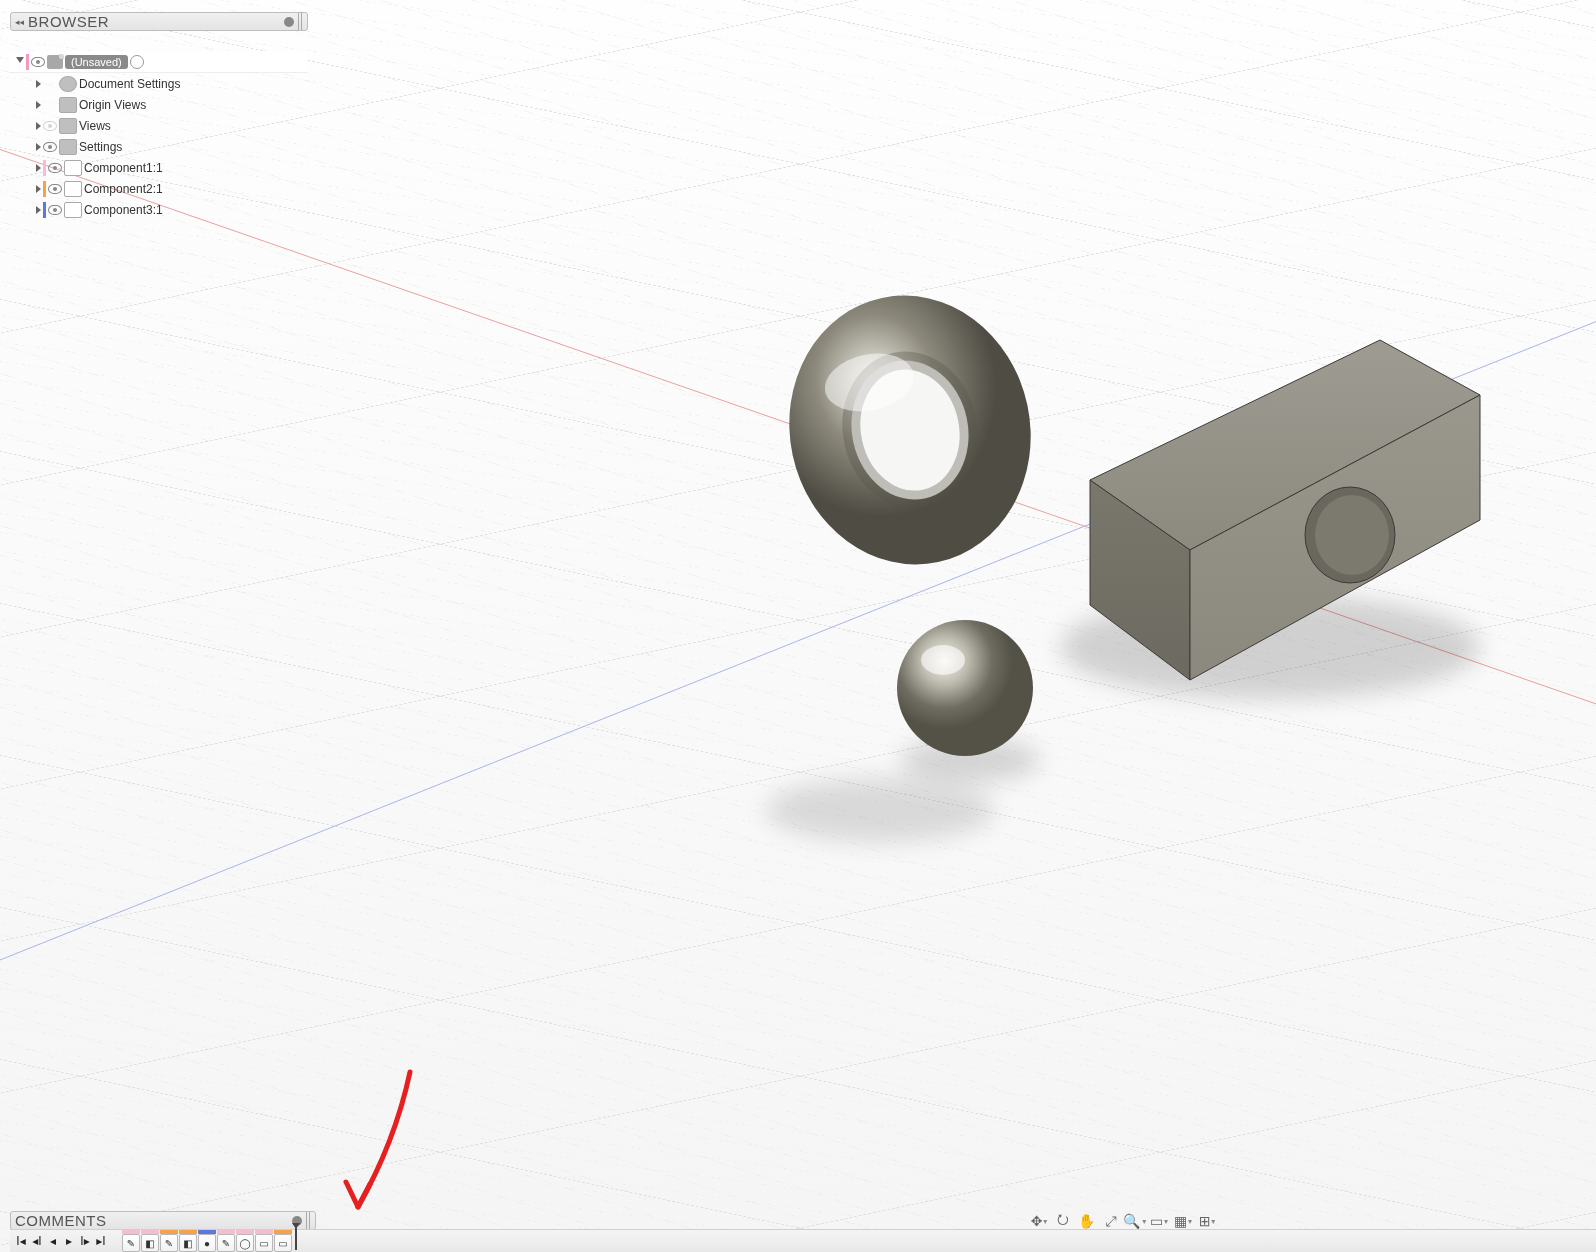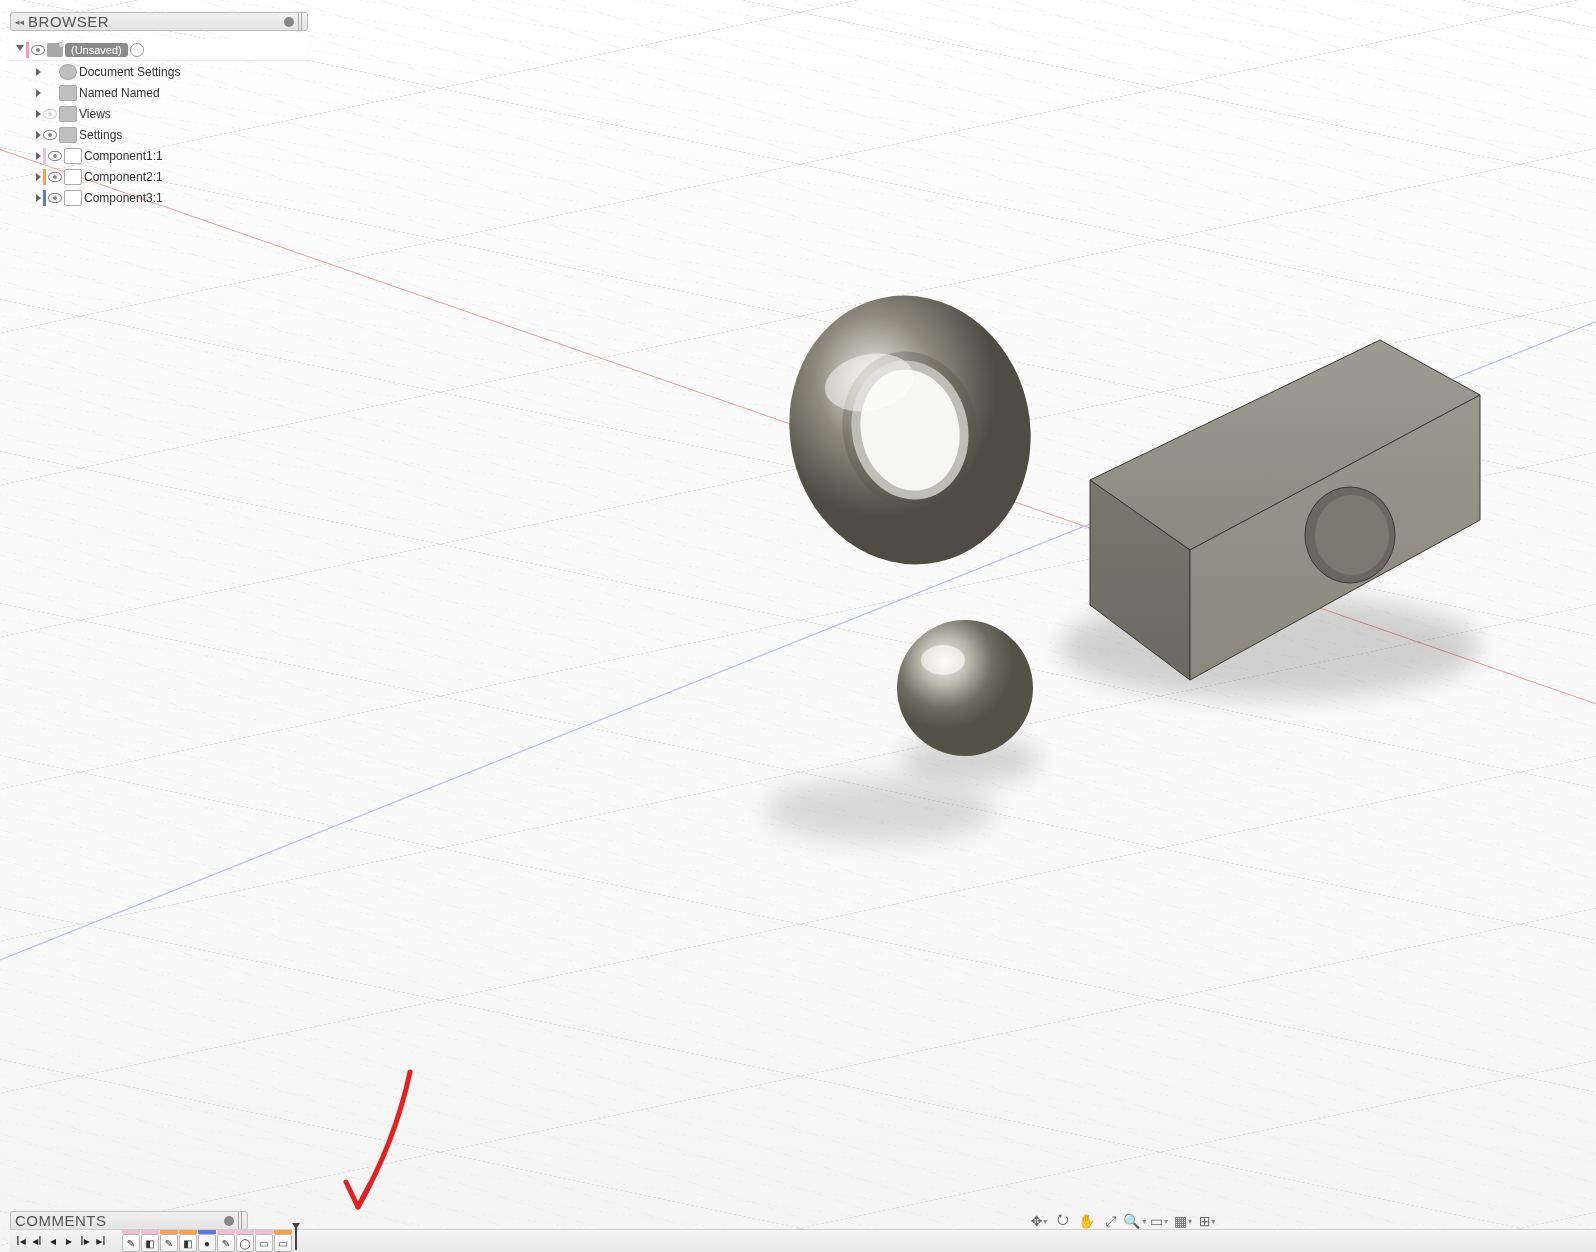--- a/index.html
+++ b/index.html
@@ -1,39 +1,39 @@
 <!DOCTYPE html>
 <html><head>
 <meta charset="utf-8">
 <style>
 html,body{margin:0;padding:0;width:1596px;height:1252px;font-family:Arial,Helvetica,sans-serif;font-size:12px;color:#333;background:#fbfbfb;overflow:hidden}
 .canvas{position:absolute;inset:0;background:linear-gradient(to bottom,#fefefe,#f5f5f5)}
 .browser-panel{position:absolute;left:10px;top:12px;width:298px;background:transparent}
 .panel-header{display:flex;align-items:center;height:17px;background:linear-gradient(#f0f0f0,#e4e4e4);border:1px solid #bdbdbd;border-radius:3px;padding:0 4px;gap:4px}
 .panel-header .title{flex:1;font-size:15px;color:#555;letter-spacing:.5px}
 .collapse-btn{width:10px;height:10px;border-radius:50%;background:#888;flex:none}
-.tree{margin-top:8px}
+.tree{margin-top:20px}
 .tree-row{display:flex;align-items:center;height:21px;padding-left:6px;gap:2px}
 .tree-row.root{background:#fff;border-bottom:1px solid #eee}
 .tri{width:0;height:0;border-left:5px solid #666;border-top:4px solid transparent;border-bottom:4px solid transparent;cursor:pointer;flex:none}
 .tri.open{border-left:4px solid transparent;border-right:4px solid transparent;border-top:6px solid #666}
 .stripe{width:3px;height:16px;flex:none}
 .eye{width:14px;height:14px;flex:none;position:relative}
 .eye::before{content:"";position:absolute;inset:2px 0;border:1px solid #888;border-radius:50%/60%}
 .eye::after{content:"";position:absolute;left:5px;top:5px;width:4px;height:4px;background:#888;border-radius:50%}
 .eye.dim{opacity:.35}
 .node-icon{width:16px;height:14px;flex:none;background:#c8c8c8;border:1px solid #aaa;border-radius:2px}
 .node-icon.folder{background:#bfbfbf}
 .node-icon.gear{background:#bfbfbf;border-radius:50%}
 .node-icon.cube{background:#fff}
 .saved-badge{background:#8a8a8a;color:#fff;padding:1px 6px;border-radius:3px;font-size:11px}
 .radio{width:12px;height:12px;border:1px solid #999;border-radius:50%;flex:none}
 .label{font-size:12px;color:#333;white-space:nowrap}
 .indent{width:18px;flex:none}
-.comments-panel{position:absolute;left:10px;bottom:22px;width:238px}
+.comments-panel{position:absolute;left:10px;bottom:22px;width:306px}
 .nav-toolbar{position:absolute;right:380px;bottom:22px;display:flex;align-items:center;gap:6px;background:transparent}
 .nav-btn{width:18px;height:18px;display:flex;align-items:center;justify-content:center;color:#666;cursor:pointer;font-size:14px}
 .nav-btn .dd{font-size:8px;margin-left:1px;color:#888}
 .timeline{position:absolute;left:10px;bottom:0;right:0;height:22px;background:linear-gradient(#f4f4f4,#e8e8e8);border-top:1px solid #cfcfcf;display:flex;align-items:center;padding:0 4px;gap:2px}
 .tl-btn{width:14px;height:14px;cursor:pointer;color:#222;display:flex;align-items:center;justify-content:center}
 .tl-sep{width:4px}
 .feat-row{display:flex;align-items:flex-end;gap:1px;margin-left:6px;position:relative}
 .feat{width:18px;display:flex;flex-direction:column;align-items:center}
 .feat .bar{width:18px;height:4px}
 .feat .ico{width:16px;height:16px;border:1px solid #b8b8b8;border-radius:2px;background:linear-gradient(#fff,#f2f2f2);display:flex;align-items:center;justify-content:center;font-size:10px}
@@ -139,21 +139,21 @@
           <span class="tri"></span>
           <span style="width:14px;flex:none"></span>
           <span class="node-icon gear"></span>
           <span class="label">Document Settings</span>
         </div>
         <div class="tree-row">
           <span class="indent"></span>
           <span class="tri"></span>
           <span style="width:14px;flex:none"></span>
           <span class="node-icon folder"></span>
-          <span class="label">Named Named</span>
+          <span class="label">Origin Views</span>
         </div>
         <div class="tree-row">
           <span class="indent"></span>
           <span class="tri"></span>
           <span class="eye dim"></span>
           <span class="node-icon folder"></span>
           <span class="label">Views</span>
         </div>
         <div class="tree-row">
           <span class="indent"></span>

